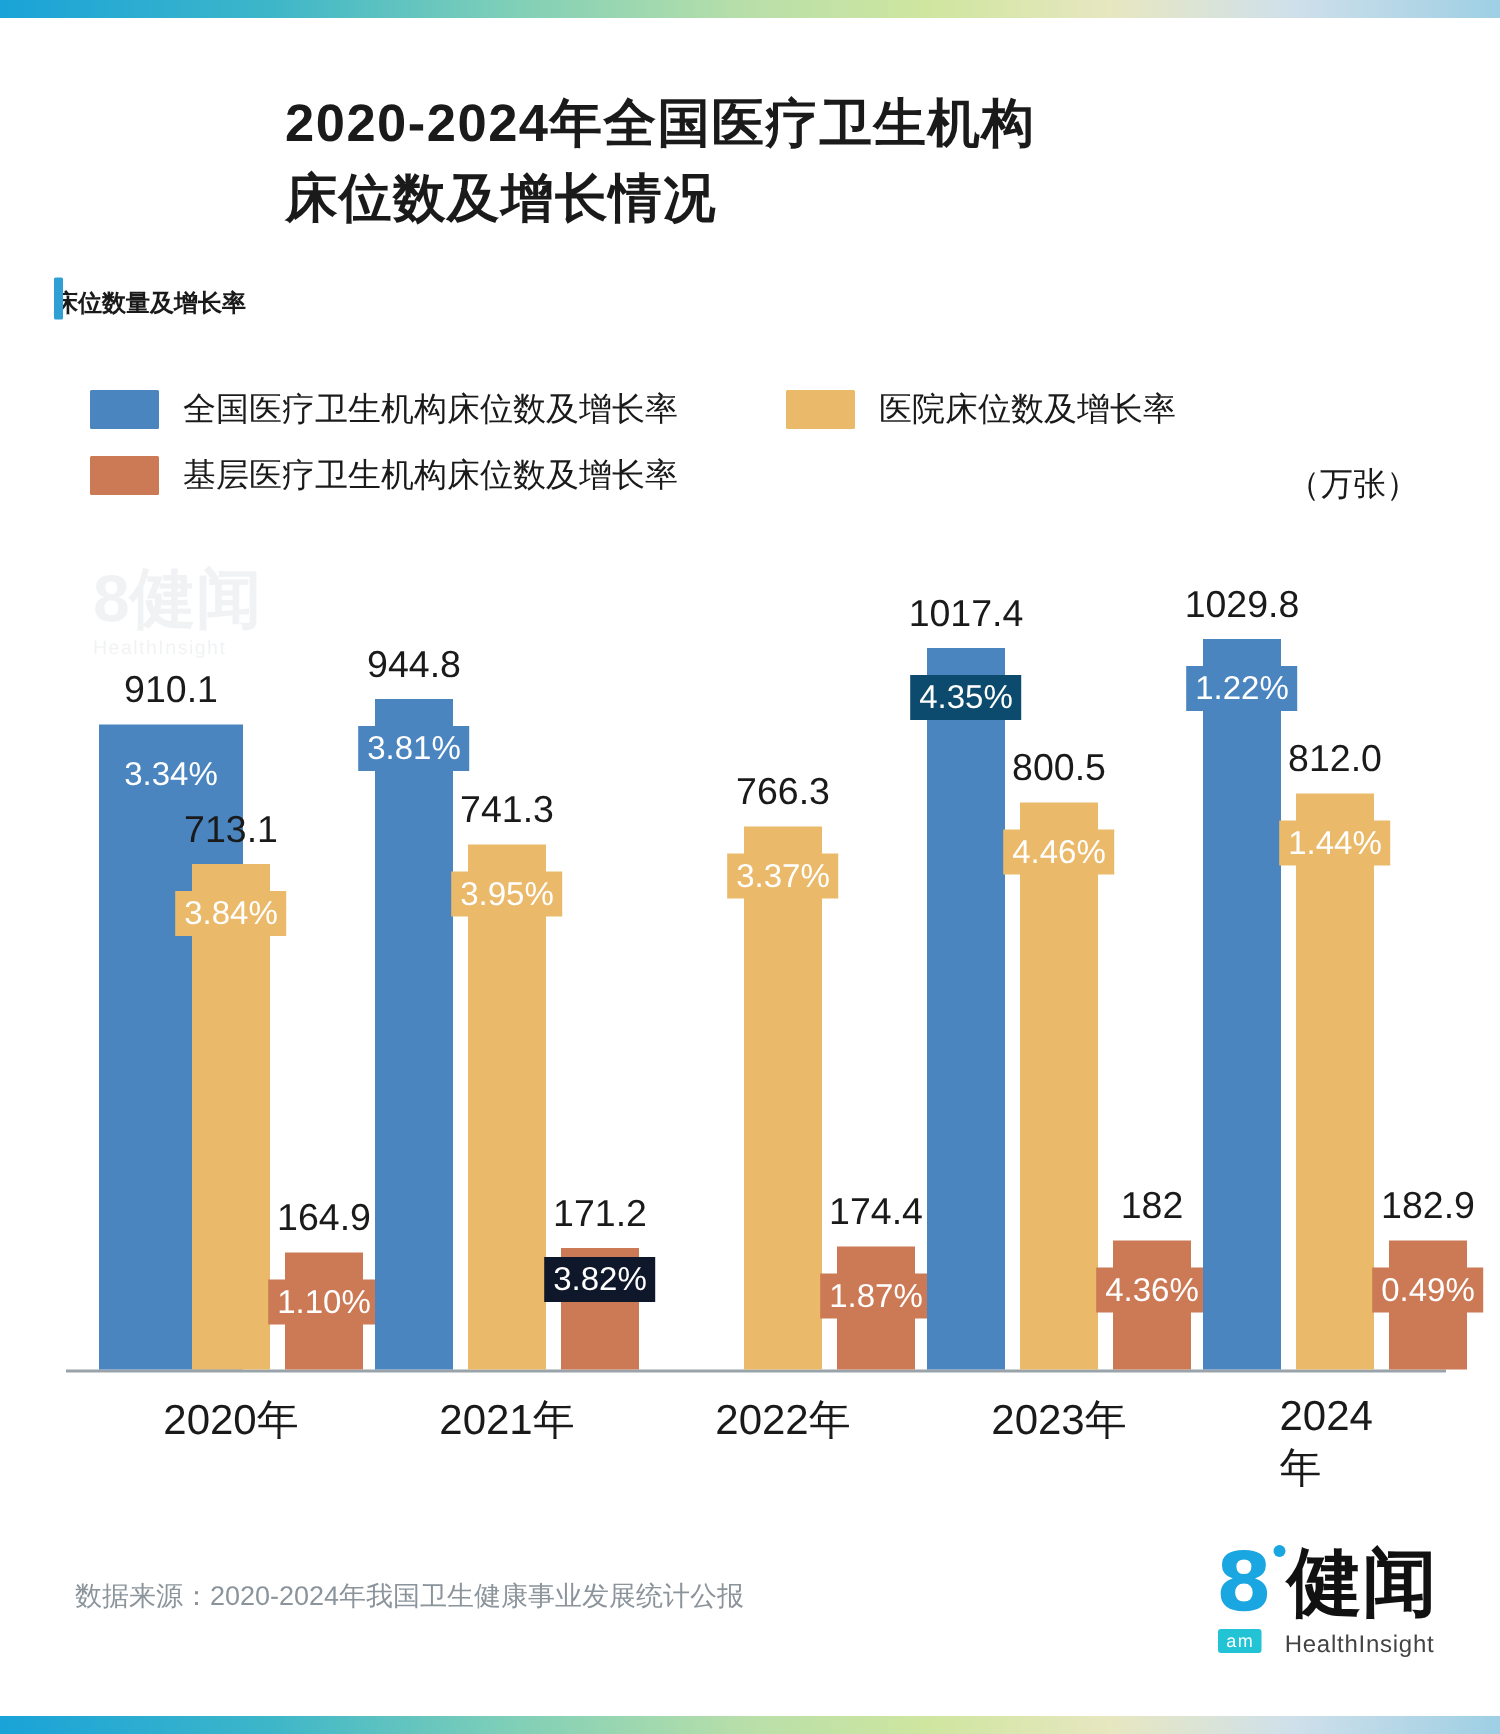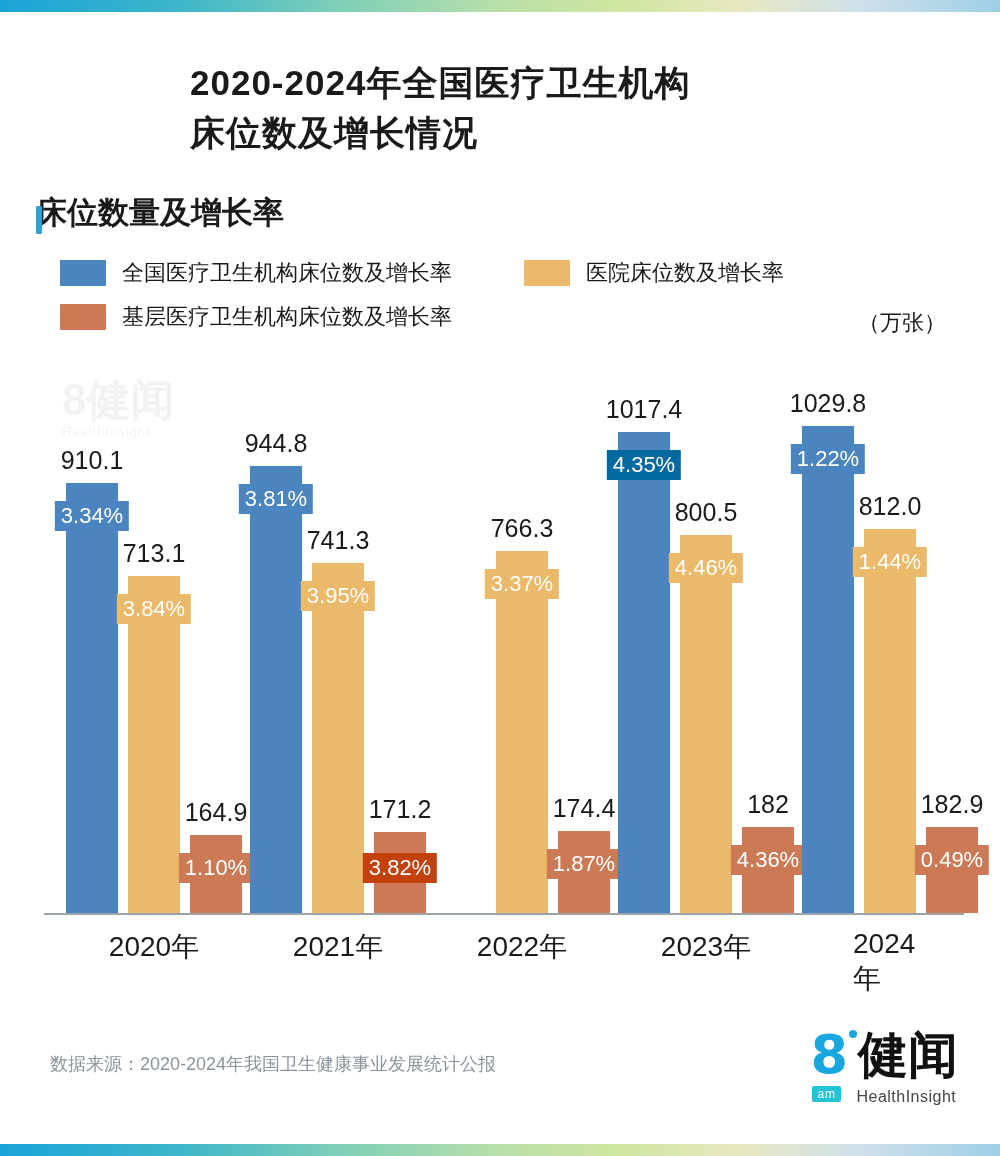--- a/index.html
+++ b/index.html
@@ -24,21 +24,21 @@
     font-size:35px;font-weight:bold;line-height:50px;color:#1a1a1a;
     letter-spacing:1px;
   }
   .title .line2{display:block;}
   .subhead{
     position:absolute;left:36px;top:192px;display:flex;align-items:center;
   }
   .subhead .bar{
     width:6px;height:28px;background:#2f9fd4;margin-right:16px;border-radius:1px;
   }
-  .subhead .txt{font-size:31px;font-weight:bold;color:#1a1a1a;}
+  .subhead .txt{font-size:16px;font-weight:bold;color:#1a1a1a;}
   .legend{
     position:absolute;left:60px;top:258px;width:900px;
   }
   .legend-row{display:flex;align-items:center;margin-bottom:14px;}
   .legend-item{display:flex;align-items:center;}
   .legend-sw{width:46px;height:26px;margin-right:16px;border-radius:1px;}
   .legend-label{font-size:22px;color:#1a1a1a;}
   .legend-item.second{margin-left:72px;}
   .unit{
     position:absolute;right:54px;top:308px;font-size:22px;color:#1a1a1a;
@@ -139,21 +139,21 @@
 <div class="unit">（万张）</div>
 
 <div class="wm">
   <div class="w1">8健闻</div>
   <div class="w2">HealthInsight</div>
 </div>
 
 <div class="plot" id="plot">
   <div class="axis"></div>
 <div class="group" style="left: 22px; width: 176px;">
-      <div class="bar" style="left: 0px; height: 498px;">
+      <div class="bar" style="left: 0px; height: 498px; padding-left: 44px;">
         <div class="fill" style="height: 430.229px; background: rgb(74, 133, 191);"></div>
         <div class="val" style="bottom: 438.229px;">910.1</div>
         <div class="pct" style="bottom: 382.229px; background: rgb(74, 133, 191);">3.34%</div>
       </div>
       <div class="bar" style="left: 62px; height: 337.102px;">
         <div class="fill" style="height: 337.102px; background: rgb(234, 185, 106);"></div>
         <div class="val" style="bottom: 345.102px;">713.1</div>
         <div class="pct" style="bottom: 289.102px; background: rgb(234, 185, 106);">3.84%</div>
       </div>
       <div class="bar" style="left: 124px; height: 77.9527px;">
@@ -169,40 +169,40 @@
         <div class="pct" style="bottom: 398.633px; background: rgb(74, 133, 191);">3.81%</div>
       </div>
       <div class="bar" style="left: 62px; height: 350.433px;">
         <div class="fill" style="height: 350.433px; background: rgb(234, 185, 106);"></div>
         <div class="val" style="bottom: 358.433px;">741.3</div>
         <div class="pct" style="bottom: 302.433px; background: rgb(234, 185, 106);">3.95%</div>
       </div>
       <div class="bar" style="left: 124px; height: 80.9309px;">
         <div class="fill" style="height: 80.9309px; background: rgb(204, 122, 85);"></div>
         <div class="val" style="bottom: 88.9309px;">171.2</div>
-        <div class="pct" style="bottom: 30px; background: #c2410c;">3.82%</div>
+        <div class="pct" style="bottom: 45px; background: #0f172a;">3.82%</div>
       </div>
     </div>
     <div class="group" style="left: 390px; width: 176px;">
       <div class="bar" style="left: 62px; height: 273px;">
         <div class="fill" style="height: 362.251px; background: rgb(234, 185, 106);"></div>
         <div class="val" style="bottom: 370.251px;">766.3</div>
         <div class="pct" style="bottom: 314.251px; background: rgb(234, 185, 106);">3.37%</div>
       </div>
       <div class="bar" style="left: 124px; height: 82.4436px;">
         <div class="fill" style="height: 82.4436px; background: rgb(204, 122, 85);"></div>
         <div class="val" style="bottom: 90.4436px;">174.4</div>
         <div class="pct" style="bottom: 34.4436px; background: rgb(204, 122, 85);">1.87%</div>
       </div>
     </div>
     <div class="group" style="left: 574px; width: 176px;">
       <div class="bar" style="left: 0px; height: 480.953px;">
         <div class="fill" style="height: 480.953px; background: rgb(74, 133, 191);"></div>
         <div class="val" style="bottom: 488.953px;">1017.4</div>
-        <div class="pct" style="bottom: 432.953px; background: #0369a1;">4.35%</div>
+        <div class="pct" style="bottom: 432.953px; background: #0c4a6e;">4.35%</div>
       </div>
       <div class="bar" style="left: 62px; height: 378.418px;">
         <div class="fill" style="height: 378.418px; background: rgb(234, 185, 106);"></div>
         <div class="val" style="bottom: 386.418px;">800.5</div>
         <div class="pct" style="bottom: 330.418px; background: rgb(234, 185, 106);">4.46%</div>
       </div>
       <div class="bar" style="left: 124px; height: 86.0364px;">
         <div class="fill" style="height: 86.0364px; background: rgb(204, 122, 85);"></div>
         <div class="val" style="bottom: 94.0364px;">182</div>
         <div class="pct" style="bottom: 38.0364px; background: rgb(204, 122, 85);">4.36%</div>

